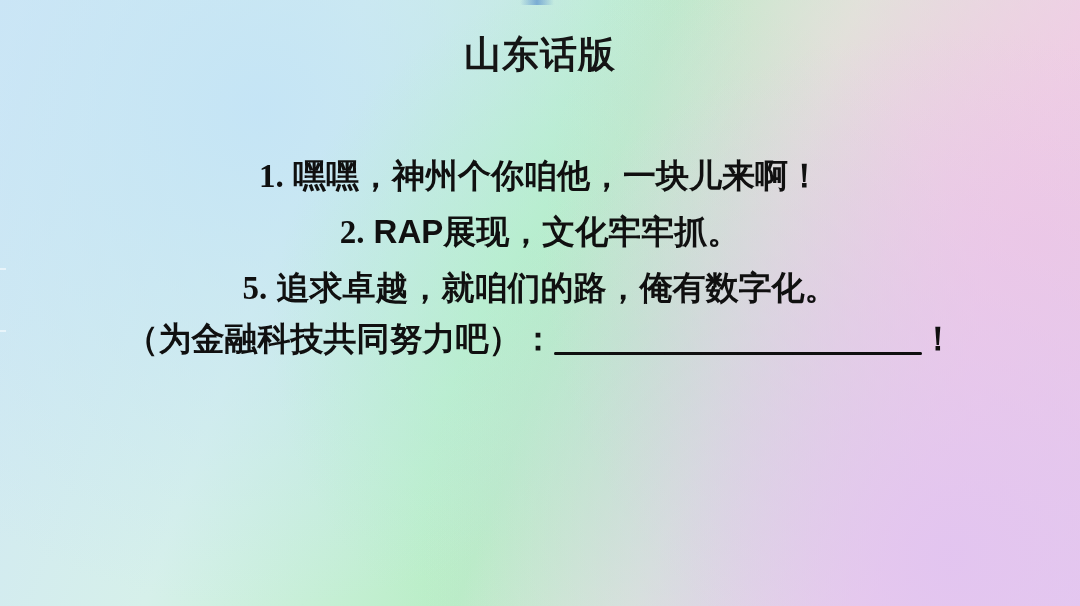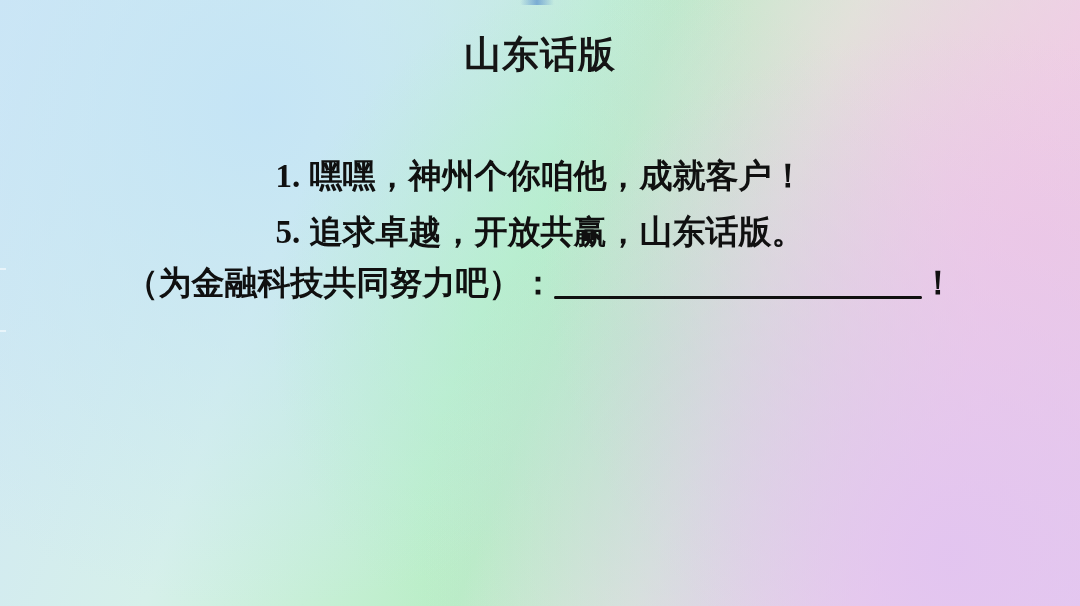--- a/index.html
+++ b/index.html
@@ -91,29 +91,33 @@
   <div class="top-speck"></div>
   <div class="edge-mark m1"></div>
   <div class="edge-mark m2"></div>
 
   <div id="title">山东话版</div>
 
   <div id="lines">
 
     <div class="line">
       <span class="num">1.</span>
-      <span>嘿嘿，神州个你咱他，成就客户！</span>
+      <span>嘿嘿，神州个你咱他，一块儿来啊！</span>
     </div>
 
+    <div class="line">
+      <span class="num">2.</span>
+      <span>RAP展现，文化牢牢抓。</span>
+    </div>
 
 
 
     <div class="line">
       <span class="num">5.</span>
-      <span>追求卓越，开放共赢，山东话版。</span>
+      <span>追求卓越，就咱们的路，俺有数字化。</span>
     </div>
 
 
     <div class="line last-b">
       <span>（为金融科技共同努力吧）：</span><span class="blank">____________________</span><span>！</span>
     </div>
 
   </div>
 </div>
 

